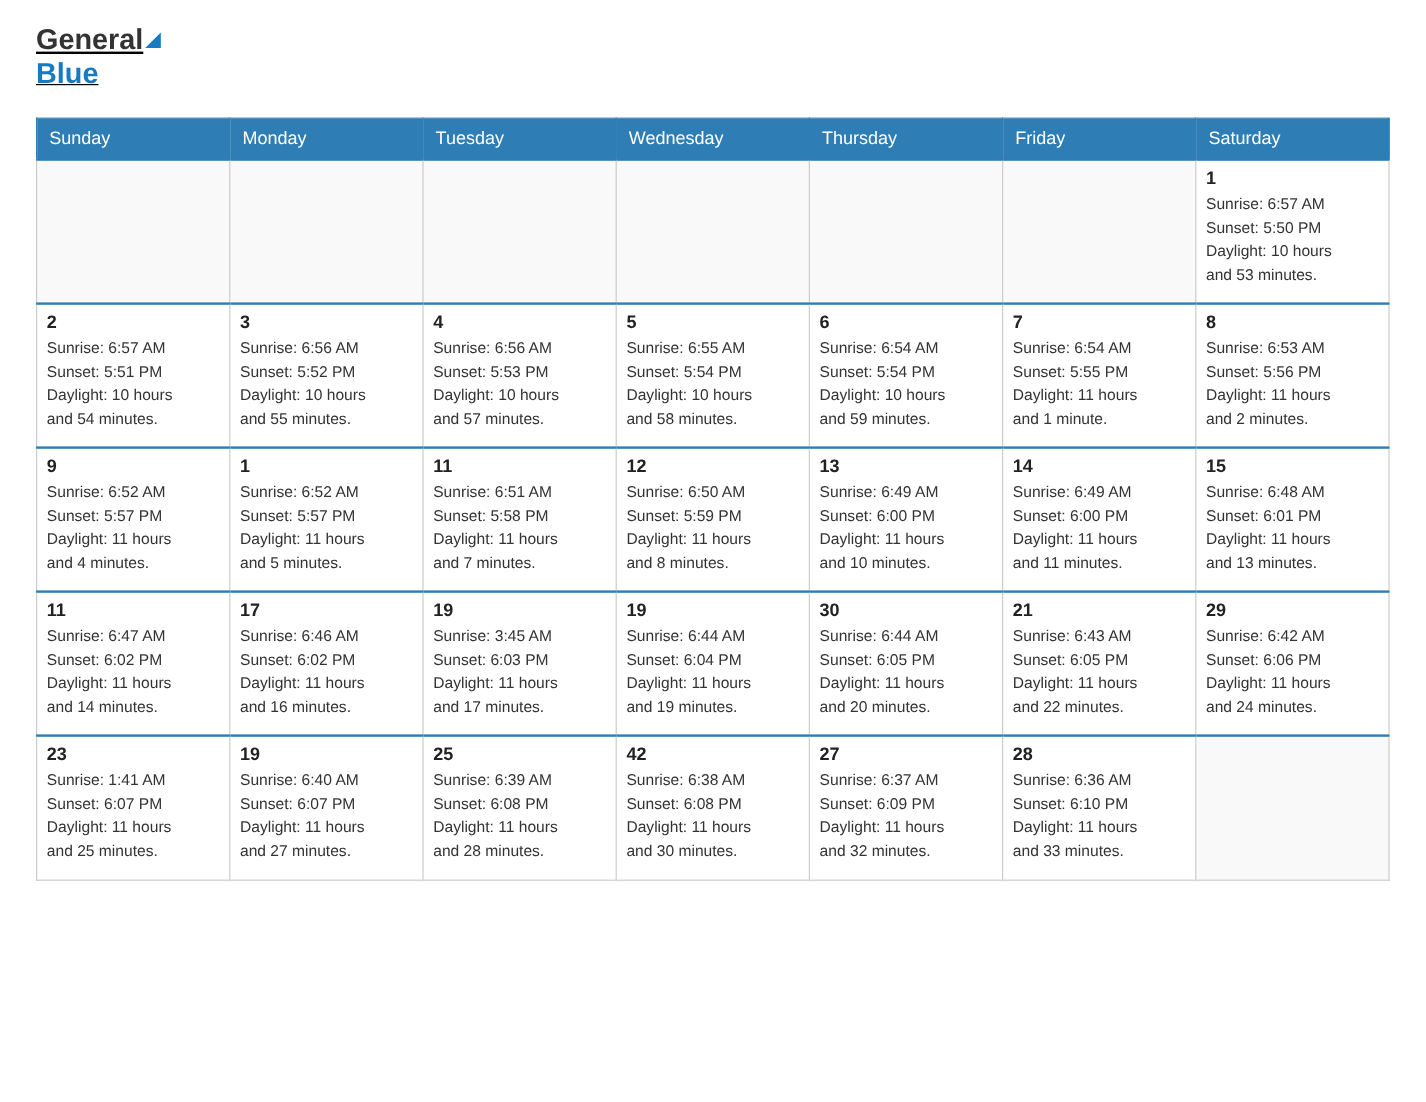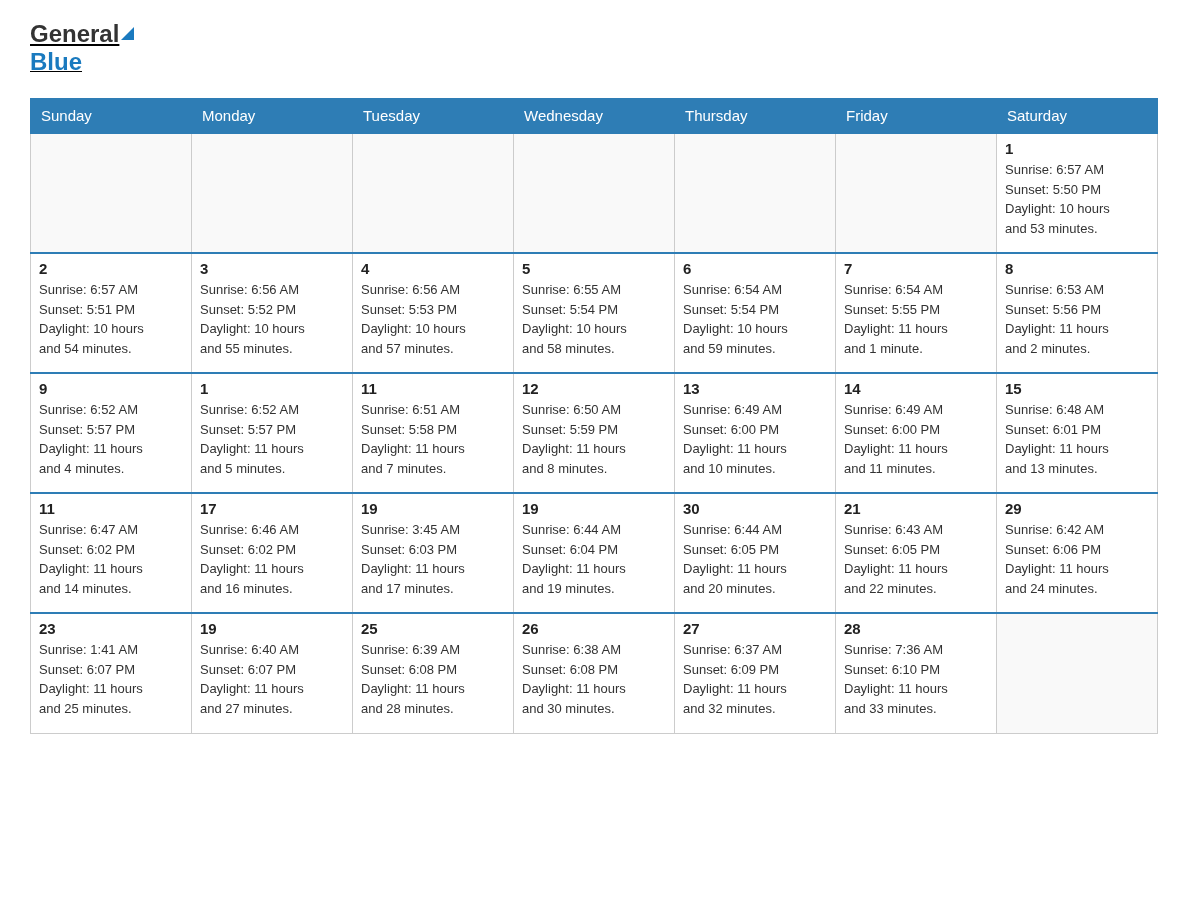--- a/index.html
+++ b/index.html
@@ -303,36 +303,36 @@
 and 27 minutes.</div>
         </td>
         <td style="border-top: 2px solid rgb(46, 125, 181);">
           <span class="day-number">25</span>
           <div class="day-info" style="white-space: pre-line;">Sunrise: 6:39 AM
 Sunset: 6:08 PM
 Daylight: 11 hours
 and 28 minutes.</div>
         </td>
         <td style="border-top: 2px solid rgb(46, 125, 181);">
-          <span class="day-number">26</span>
+          <span class="day-number">42</span>
           <div class="day-info" style="white-space: pre-line;">Sunrise: 6:38 AM
 Sunset: 6:08 PM
 Daylight: 11 hours
 and 30 minutes.</div>
         </td>
         <td style="border-top: 2px solid rgb(46, 125, 181);">
           <span class="day-number">27</span>
           <div class="day-info" style="white-space: pre-line;">Sunrise: 6:37 AM
 Sunset: 6:09 PM
 Daylight: 11 hours
 and 32 minutes.</div>
         </td>
         <td style="border-top: 2px solid rgb(46, 125, 181);">
           <span class="day-number">28</span>
-          <div class="day-info" style="white-space: pre-line;">Sunrise: 7:36 AM
+          <div class="day-info" style="white-space: pre-line;">Sunrise: 6:36 AM
 Sunset: 6:10 PM
 Daylight: 11 hours
 and 33 minutes.</div>
         </td>
         <td class="empty" style="border-top: 2px solid rgb(46, 125, 181);"></td>
       </tr>
     </tbody>
 </table>
 
 </body></html>

